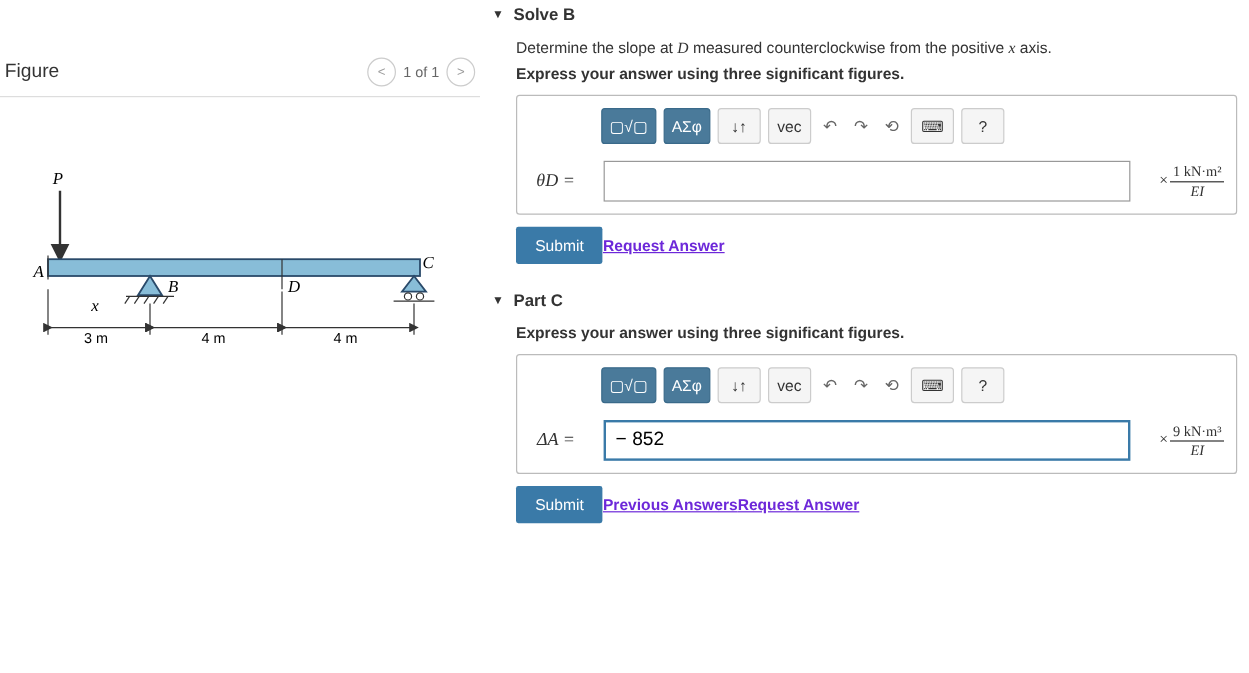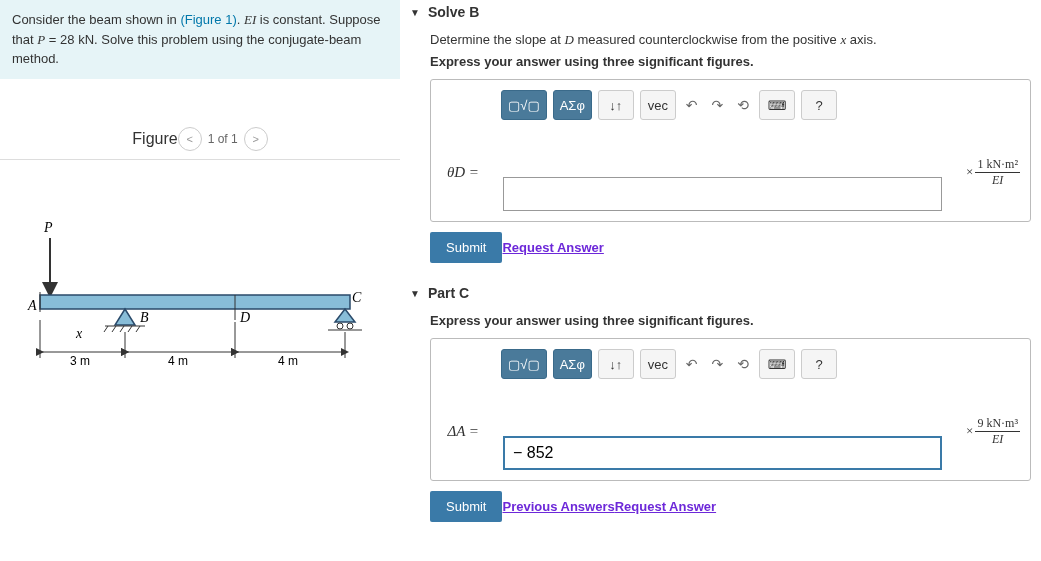--- a/index.html
+++ b/index.html
@@ -6,21 +6,21 @@
     body { font-family: Arial, Helvetica, sans-serif; font-size: 13px; color: #333; background: #fff; }
     .layout { display: flex; width: 1041px; }
     .left-col { width: 400px; padding: 0; }
     .right-col { flex: 1; padding: 0 10px; }
 
     .problem-box { background: #e6f4f7; padding: 10px 12px; font-size: 13px; line-height: 1.5; color: #333; }
     .problem-box .link { color: #0077aa; }
     .problem-box .it { font-style: italic; font-family: Georgia, serif; }
 
     .figure-section { margin-top: 40px; }
-    .figure-header { display: flex; align-items: center; justify-content: center; padding: 8px 4px; border-bottom: 1px solid #ddd; }
+    .figure-header { display: flex; align-items: center; justify-content: space-between; padding: 8px 4px; border-bottom: 1px solid #ddd; }
     .figure-title { font-size: 16px; font-weight: normal; }
     .figure-pager { display: flex; align-items: center; gap: 6px; font-size: 12px; color: #666; }
     .pager-btn { width: 24px; height: 24px; border: 1px solid #ccc; border-radius: 50%; background: #fff; display: flex; align-items: center; justify-content: center; cursor: pointer; color: #999; font-size: 11px; }
     .figure-canvas { margin-top: 50px; padding: 10px; }
 
     .part { margin-bottom: 18px; }
     .part-header { display: flex; align-items: center; gap: 8px; padding: 4px 0; }
     .part-toggle { font-size: 10px; cursor: pointer; }
     .part-title { font-weight: bold; font-size: 14px; }
     .part-body { padding: 8px 0 0 20px; }
@@ -28,21 +28,21 @@
     .express-text { font-weight: bold; font-size: 13px; margin-bottom: 10px; }
     .it2 { font-style: italic; font-family: Georgia, serif; }
 
     .answer-box { border: 1px solid #bbb; border-radius: 3px; padding: 10px; margin-bottom: 10px; }
     .toolbar { display: flex; align-items: center; gap: 6px; margin-bottom: 14px; padding-left: 60px; }
     .tool-btn { height: 30px; min-width: 36px; padding: 0 6px; border: 1px solid #ccc; border-radius: 3px; background: #f5f5f5; display: flex; align-items: center; justify-content: center; cursor: pointer; font-size: 13px; }
     .tool-btn.primary-group { background: #4a7a9a; color: #fff; border-color: #3a6a8a; }
     .tool-arrow { font-size: 14px; color: #666; cursor: pointer; padding: 0 4px; }
     .input-row { display: flex; align-items: center; gap: 24px; }
     .var-label { font-style: italic; font-family: Georgia, serif; font-size: 15px; min-width: 38px; text-align: right; }
-    .answer-input { flex: 1; height: 34px; border: 1px solid #999; padding: 0 8px; font-size: 16px; font-family: Arial; margin-top: 43px; }
+    .answer-input { flex: 1; height: 34px; border: 1px solid #999; padding: 0 8px; font-size: 16px; font-family: Arial; }
     .answer-input.has-value { border: 2px solid #3a7aa8; }
     .unit-label { font-family: Georgia, serif; font-size: 14px; white-space: nowrap; }
     .unit-times { font-size: 13px; margin-right: 2px; }
     .frac { display: inline-block; text-align: center; vertical-align: middle; }
     .frac .num { display: block; border-bottom: 1px solid #333; padding: 0 2px; font-size: 12px; }
     .frac .den { display: block; padding: 0 2px; font-size: 12px; font-style: italic; }
 
     .action-row { display: flex; align-items: center; }
     .submit-btn { background: #3a7aa8; color: #fff; border: none; padding: 8px 16px; font-size: 13px; cursor: pointer; border-radius: 2px; }
     .text-link { color: #6d28d9; text-decoration: underline; font-size: 13px; font-weight: bold; cursor: pointer; }
@@ -51,23 +51,20 @@
     svg .dim-line { stroke: #333; stroke-width: 1; }
     svg .lbl { font-family: Georgia, serif; font-style: italic; font-size: 14px; }
     svg .dim-lbl { font-family: Arial; font-size: 12px; }
     svg .arrow { stroke: #333; stroke-width: 2; fill: none; }
   </style>
 </head>
 <body>
 
 <div class="layout">
   <div class="left-col">
-    <div class="problem-box">
-      <span>Consider the beam shown in </span><span class="link">(Figure 1)</span><span>. </span><span class="it">EI</span><span> is constant. Suppose that </span><span class="it">P</span><span> = 28 kN. Solve this problem using the conjugate-beam method.</span>
-    </div>
 
     <div class="figure-section">
       <div class="figure-header">
         <span class="figure-title">Figure</span>
         <div class="figure-pager">
           <span class="pager-btn">&lt;</span>
           <span>1 of 1</span>
           <span class="pager-btn">&gt;</span>
         </div>
       </div>

